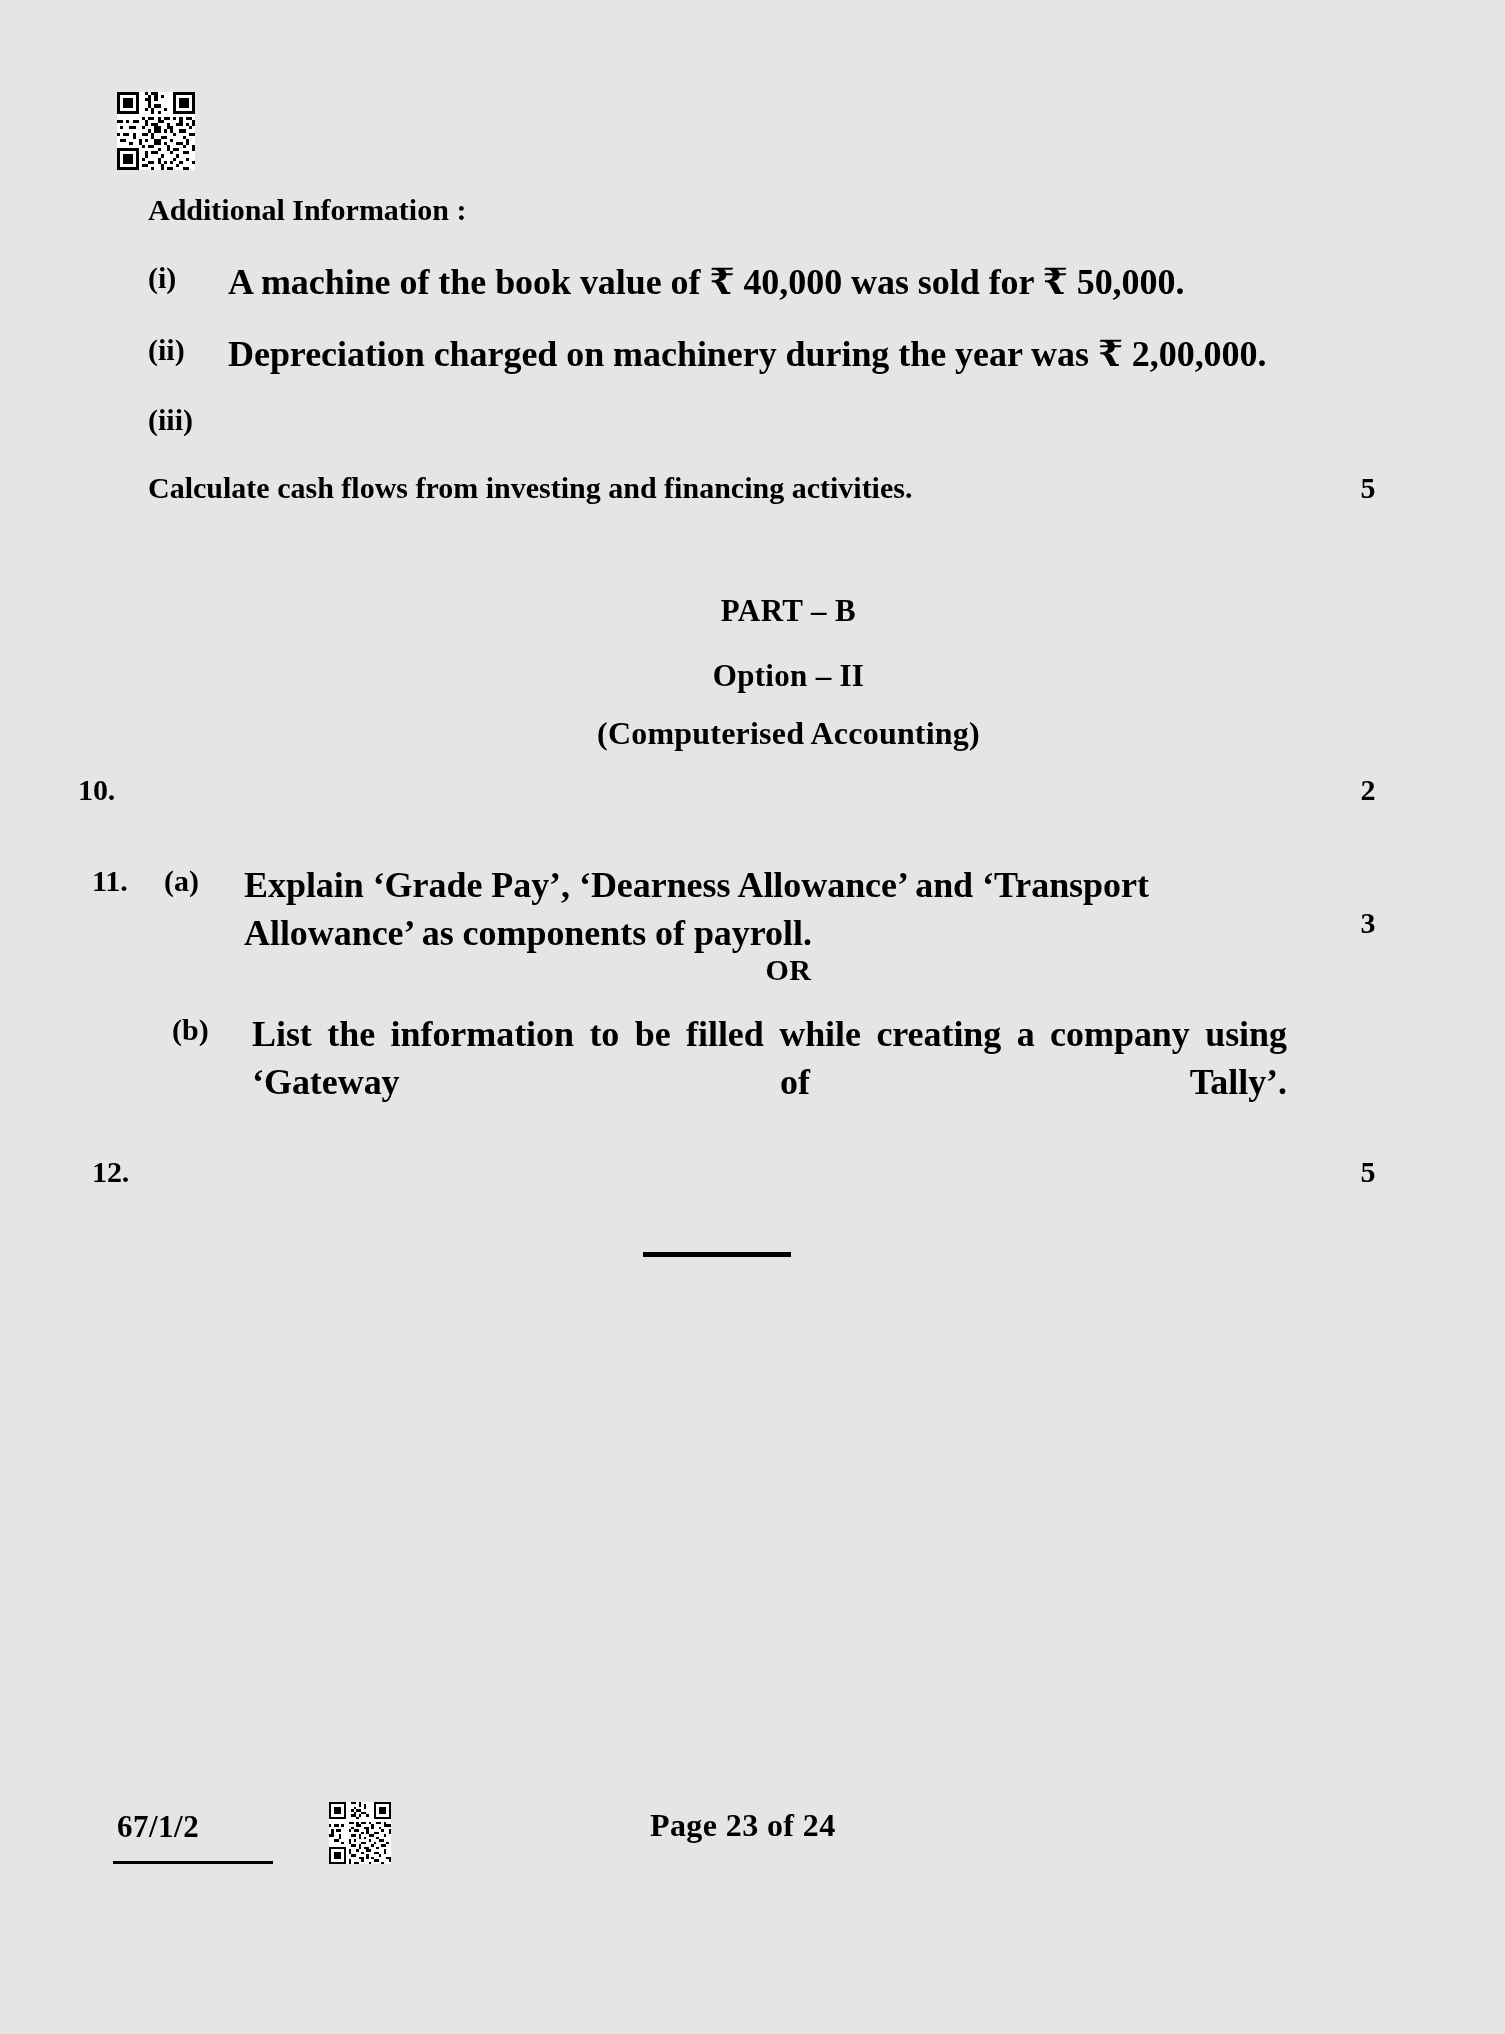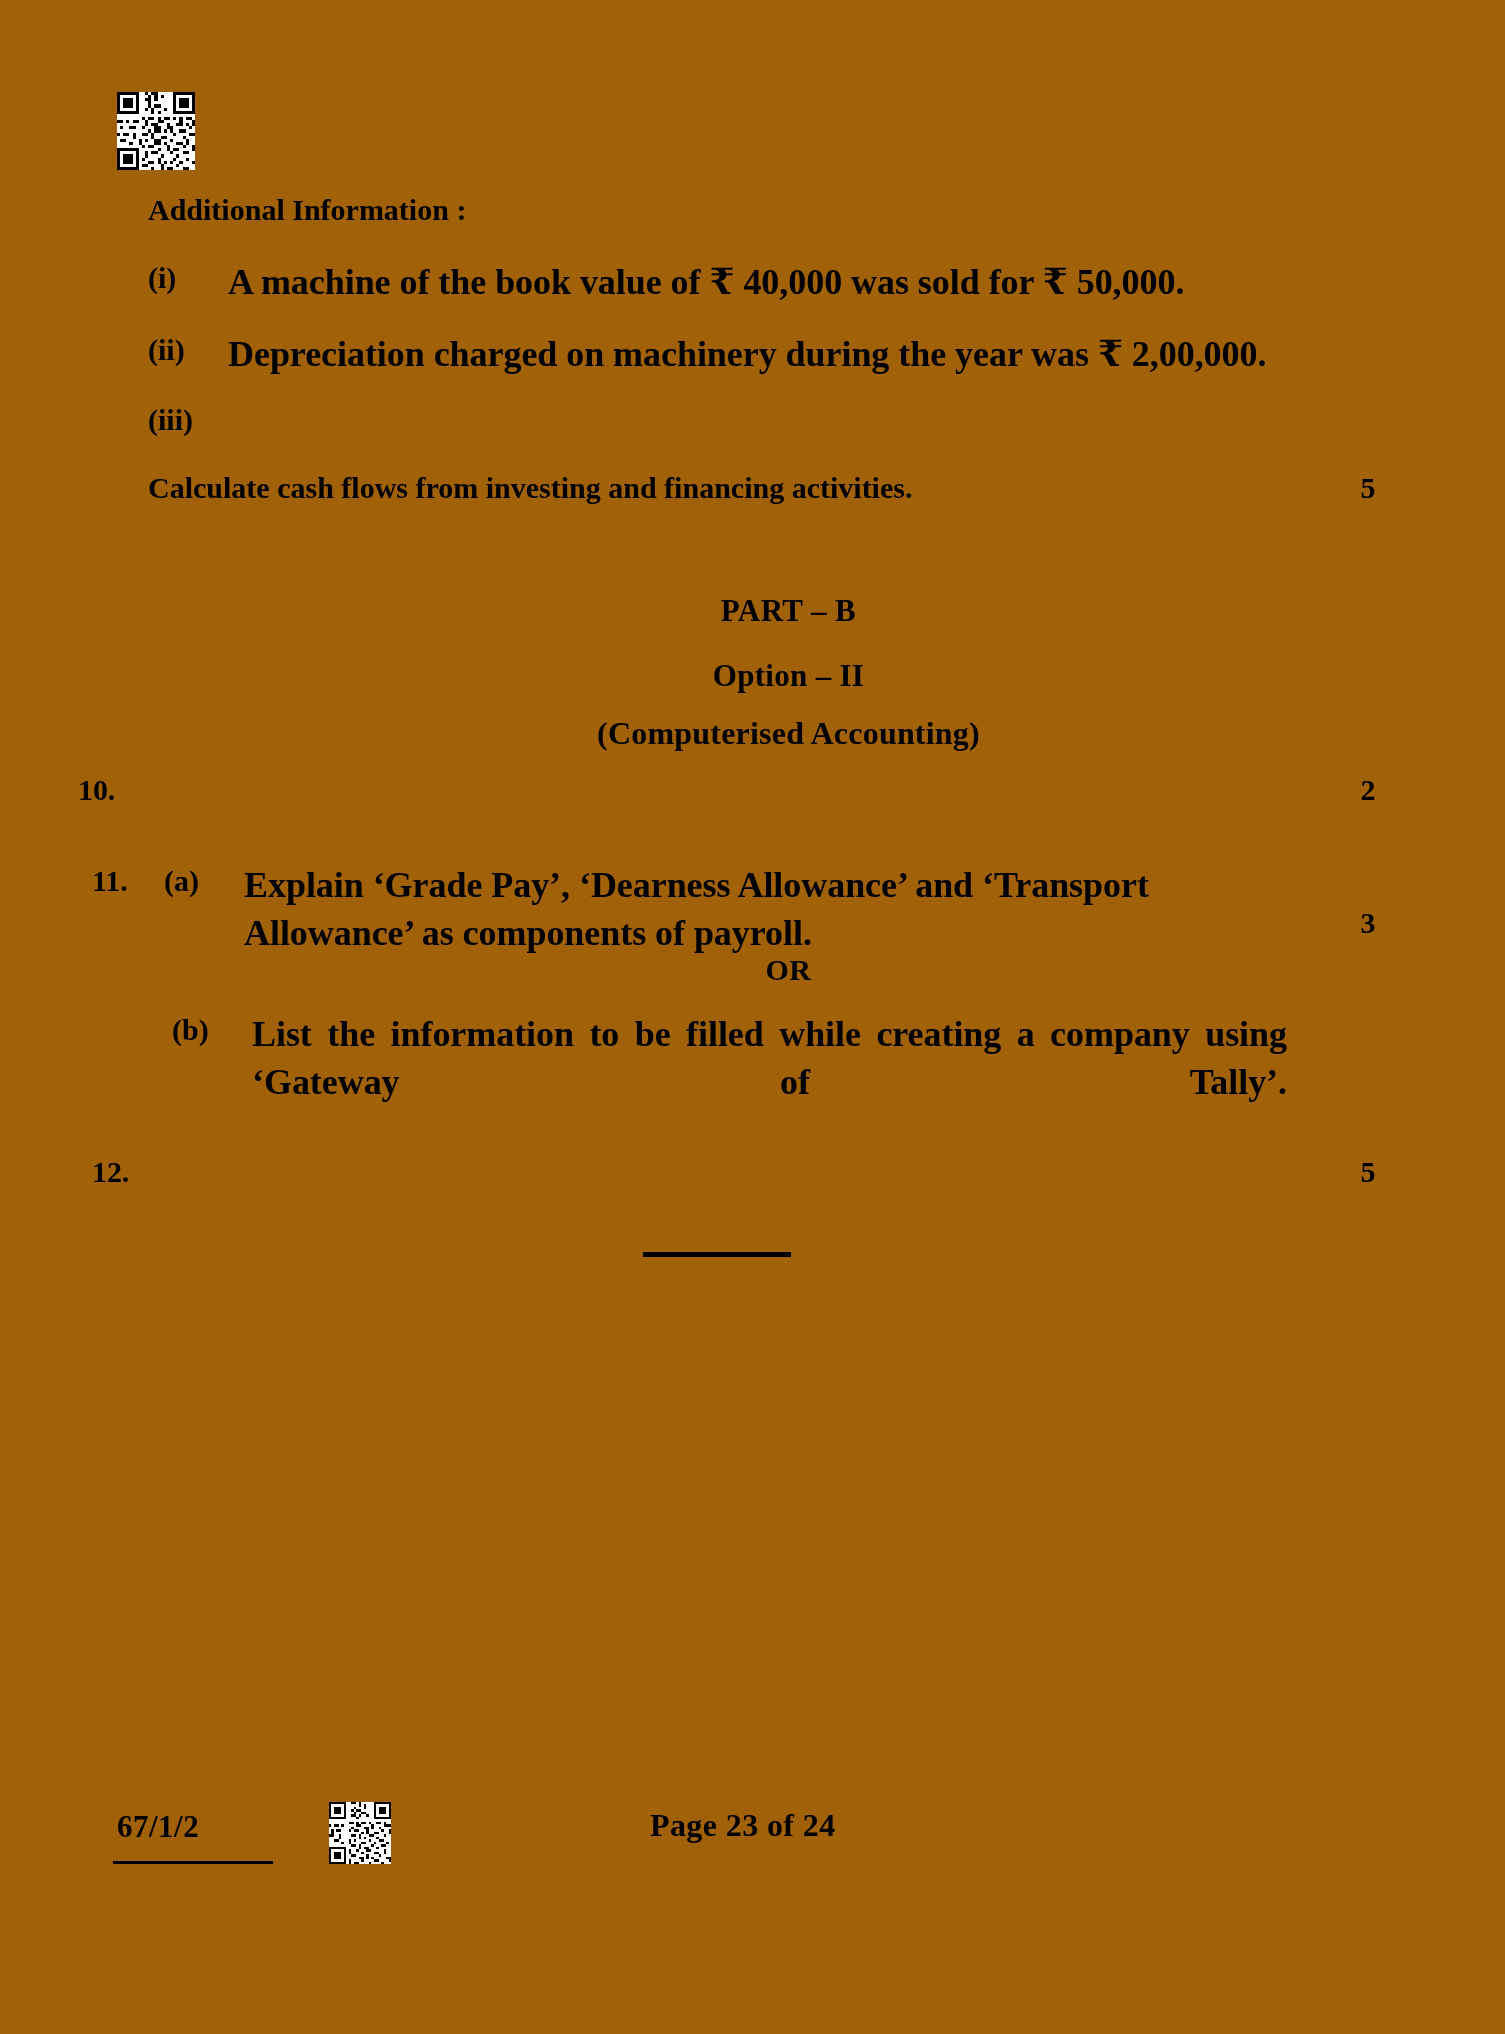--- a/index.html
+++ b/index.html
@@ -14,21 +14,21 @@
     font-family: "Liberation Serif", "DejaVu Serif", serif;
     color: #000000;
     overflow: hidden;
   }
 
   .page {
     position: absolute;
     inset: 0;
     width: 1505px;
     height: 2034px;
-    background: #a16207;
+    background: #e5e5e5;
   }
 
   
   .qr {
     display: block;
     image-rendering: pixelated;
   }
   .qr-top {
     position: absolute;
     left: 117px;

